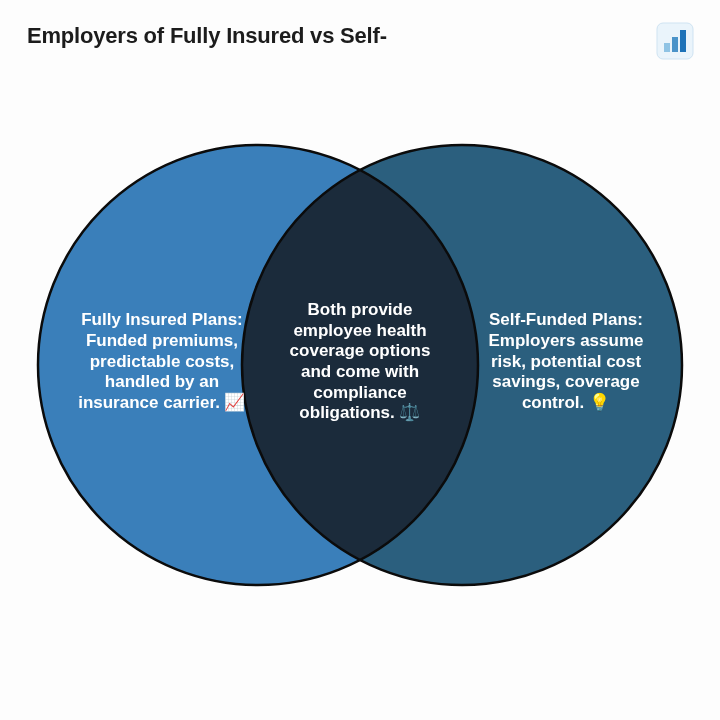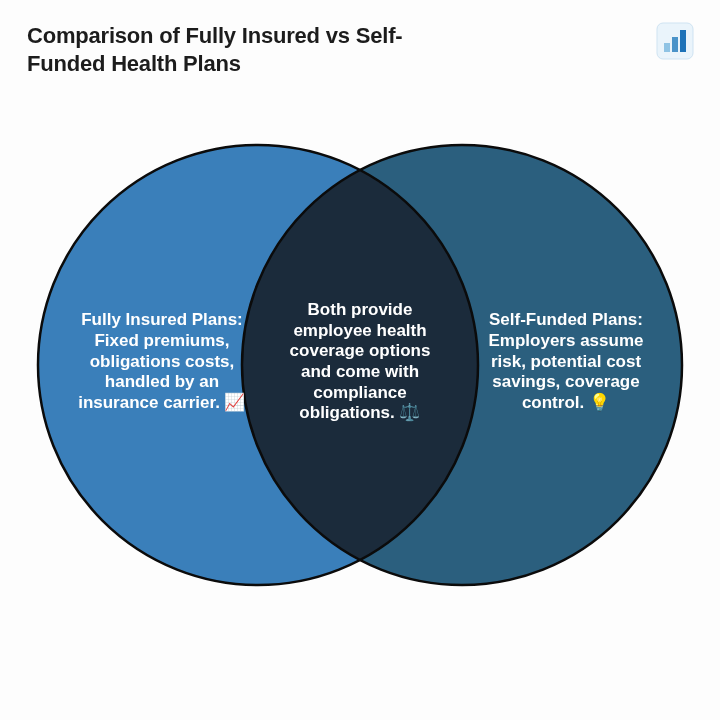--- a/index.html
+++ b/index.html
@@ -49,22 +49,21 @@
     line-height: 1.22;
   }
   .region-text.left   { left: 78px;  width: 168px; }
   .region-text.center { left: 288px; width: 144px; }
   .region-text.right  { left: 482px; width: 168px; }
 </style>
 </head>
 <body>
 
 <h1 class="page-title">
-  <span>Comparison of Fully Insured vs Self-</span><br>
-  <span>Funded Health Plans</span>
+  <span>Employers of Fully Insured vs Self-</span><br>
 </h1>
 
 <svg class="brand-logo" viewBox="0 0 38 38" aria-hidden="true">
   <rect x="1" y="1" width="36" height="36" rx="6" stroke="#cfe3f2" stroke-width="1" fill="#eaf4fb"></rect>
   <rect x="8" y="21" width="6" height="9" fill="#8fc3e4"></rect>
   <rect x="16" y="15" width="6" height="15" fill="#4a93c9"></rect>
   <rect x="24" y="8" width="6" height="22" fill="#1d72b8"></rect>
 </svg>
 
 <svg class="venn-svg" viewBox="0 0 720 720">
@@ -79,17 +78,17 @@
   <circle cx="462" cy="365" r="220" fill="#2b5f7e"></circle>
 
   <g clip-path="url(#leftClip)">
     <circle cx="462" cy="365" r="220" fill="#1b2b3b"></circle>
   </g>
 
   <circle cx="258" cy="365" r="220" fill="none" stroke-width="2.5" stroke="#0b0b0b"></circle>
   <circle cx="462" cy="365" r="220" fill="none" stroke-width="2.5" stroke="#0b0b0b"></circle>
 </svg>
 
-<div class="region-text left">Fully Insured Plans: Fixed premiums, obligations costs, handled by an insurance carrier. 📈</div>
+<div class="region-text left">Fully Insured Plans: Funded premiums, predictable costs, handled by an insurance carrier. 📈</div>
 
 <div class="region-text center">Both provide employee health coverage options and come with compliance obligations. ⚖️</div>
 
 <div class="region-text right">Self-Funded Plans: Employers assume risk, potential cost savings, coverage control. 💡</div>
 
 </body></html>

